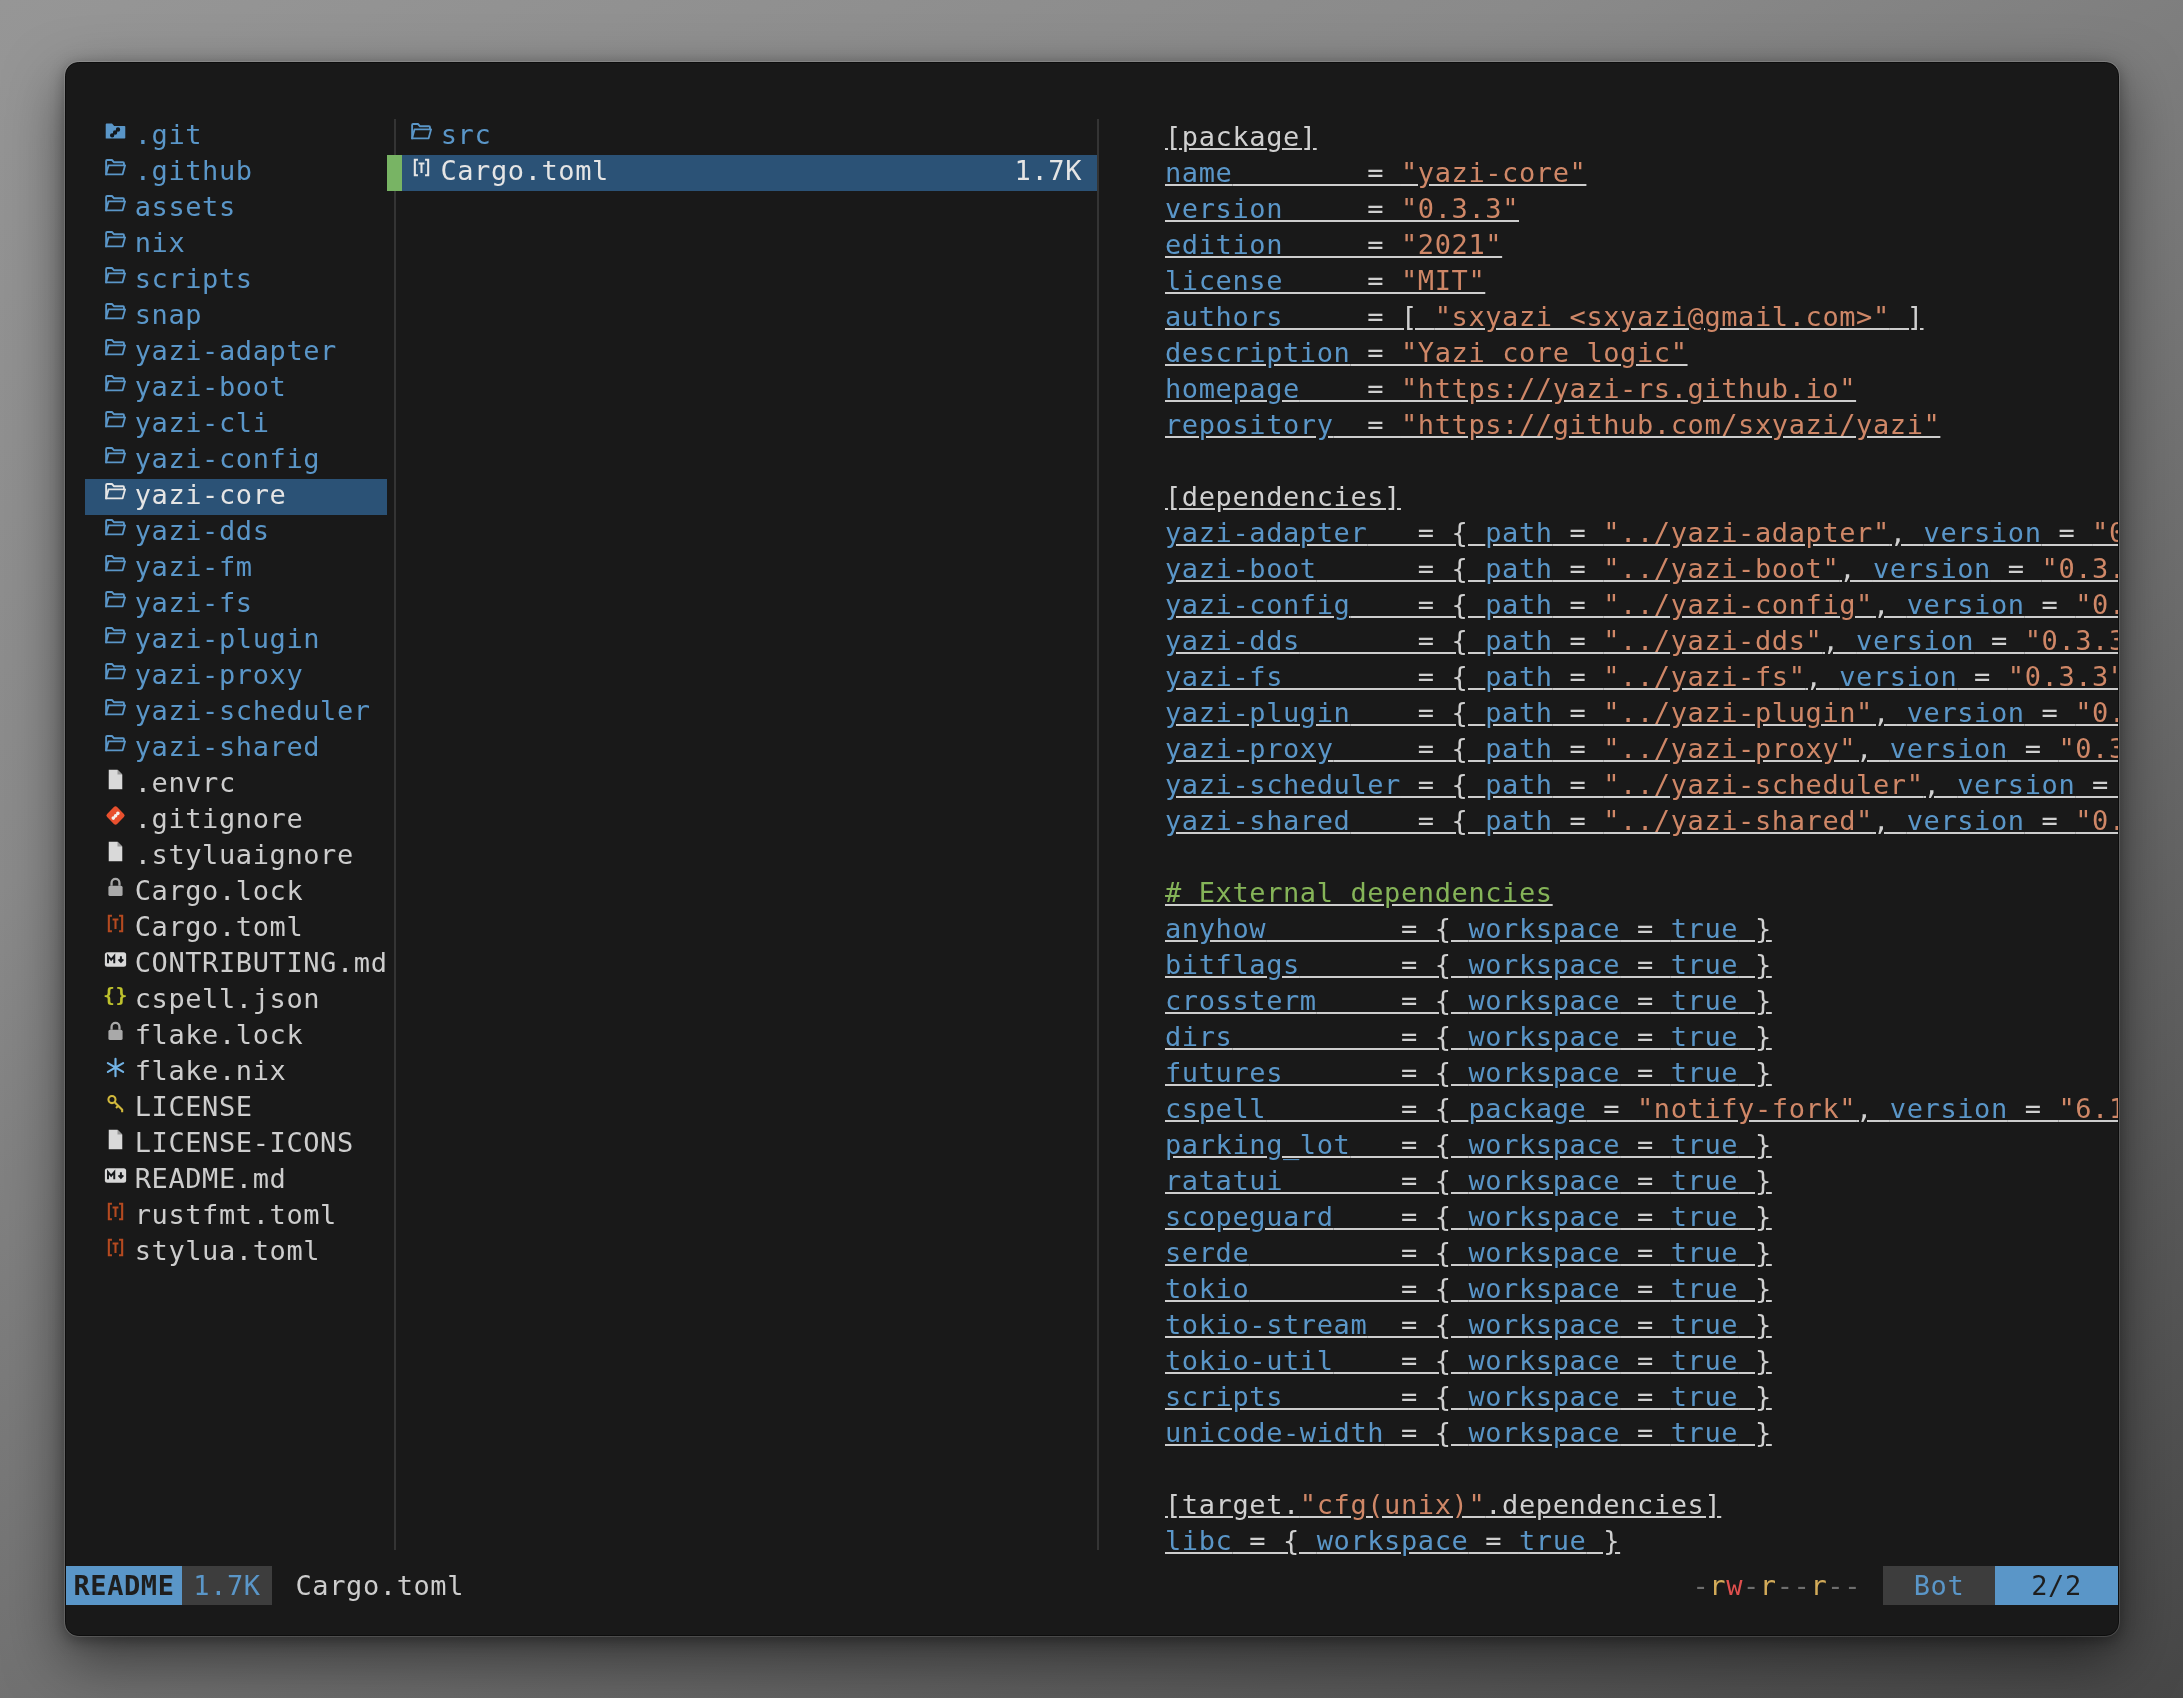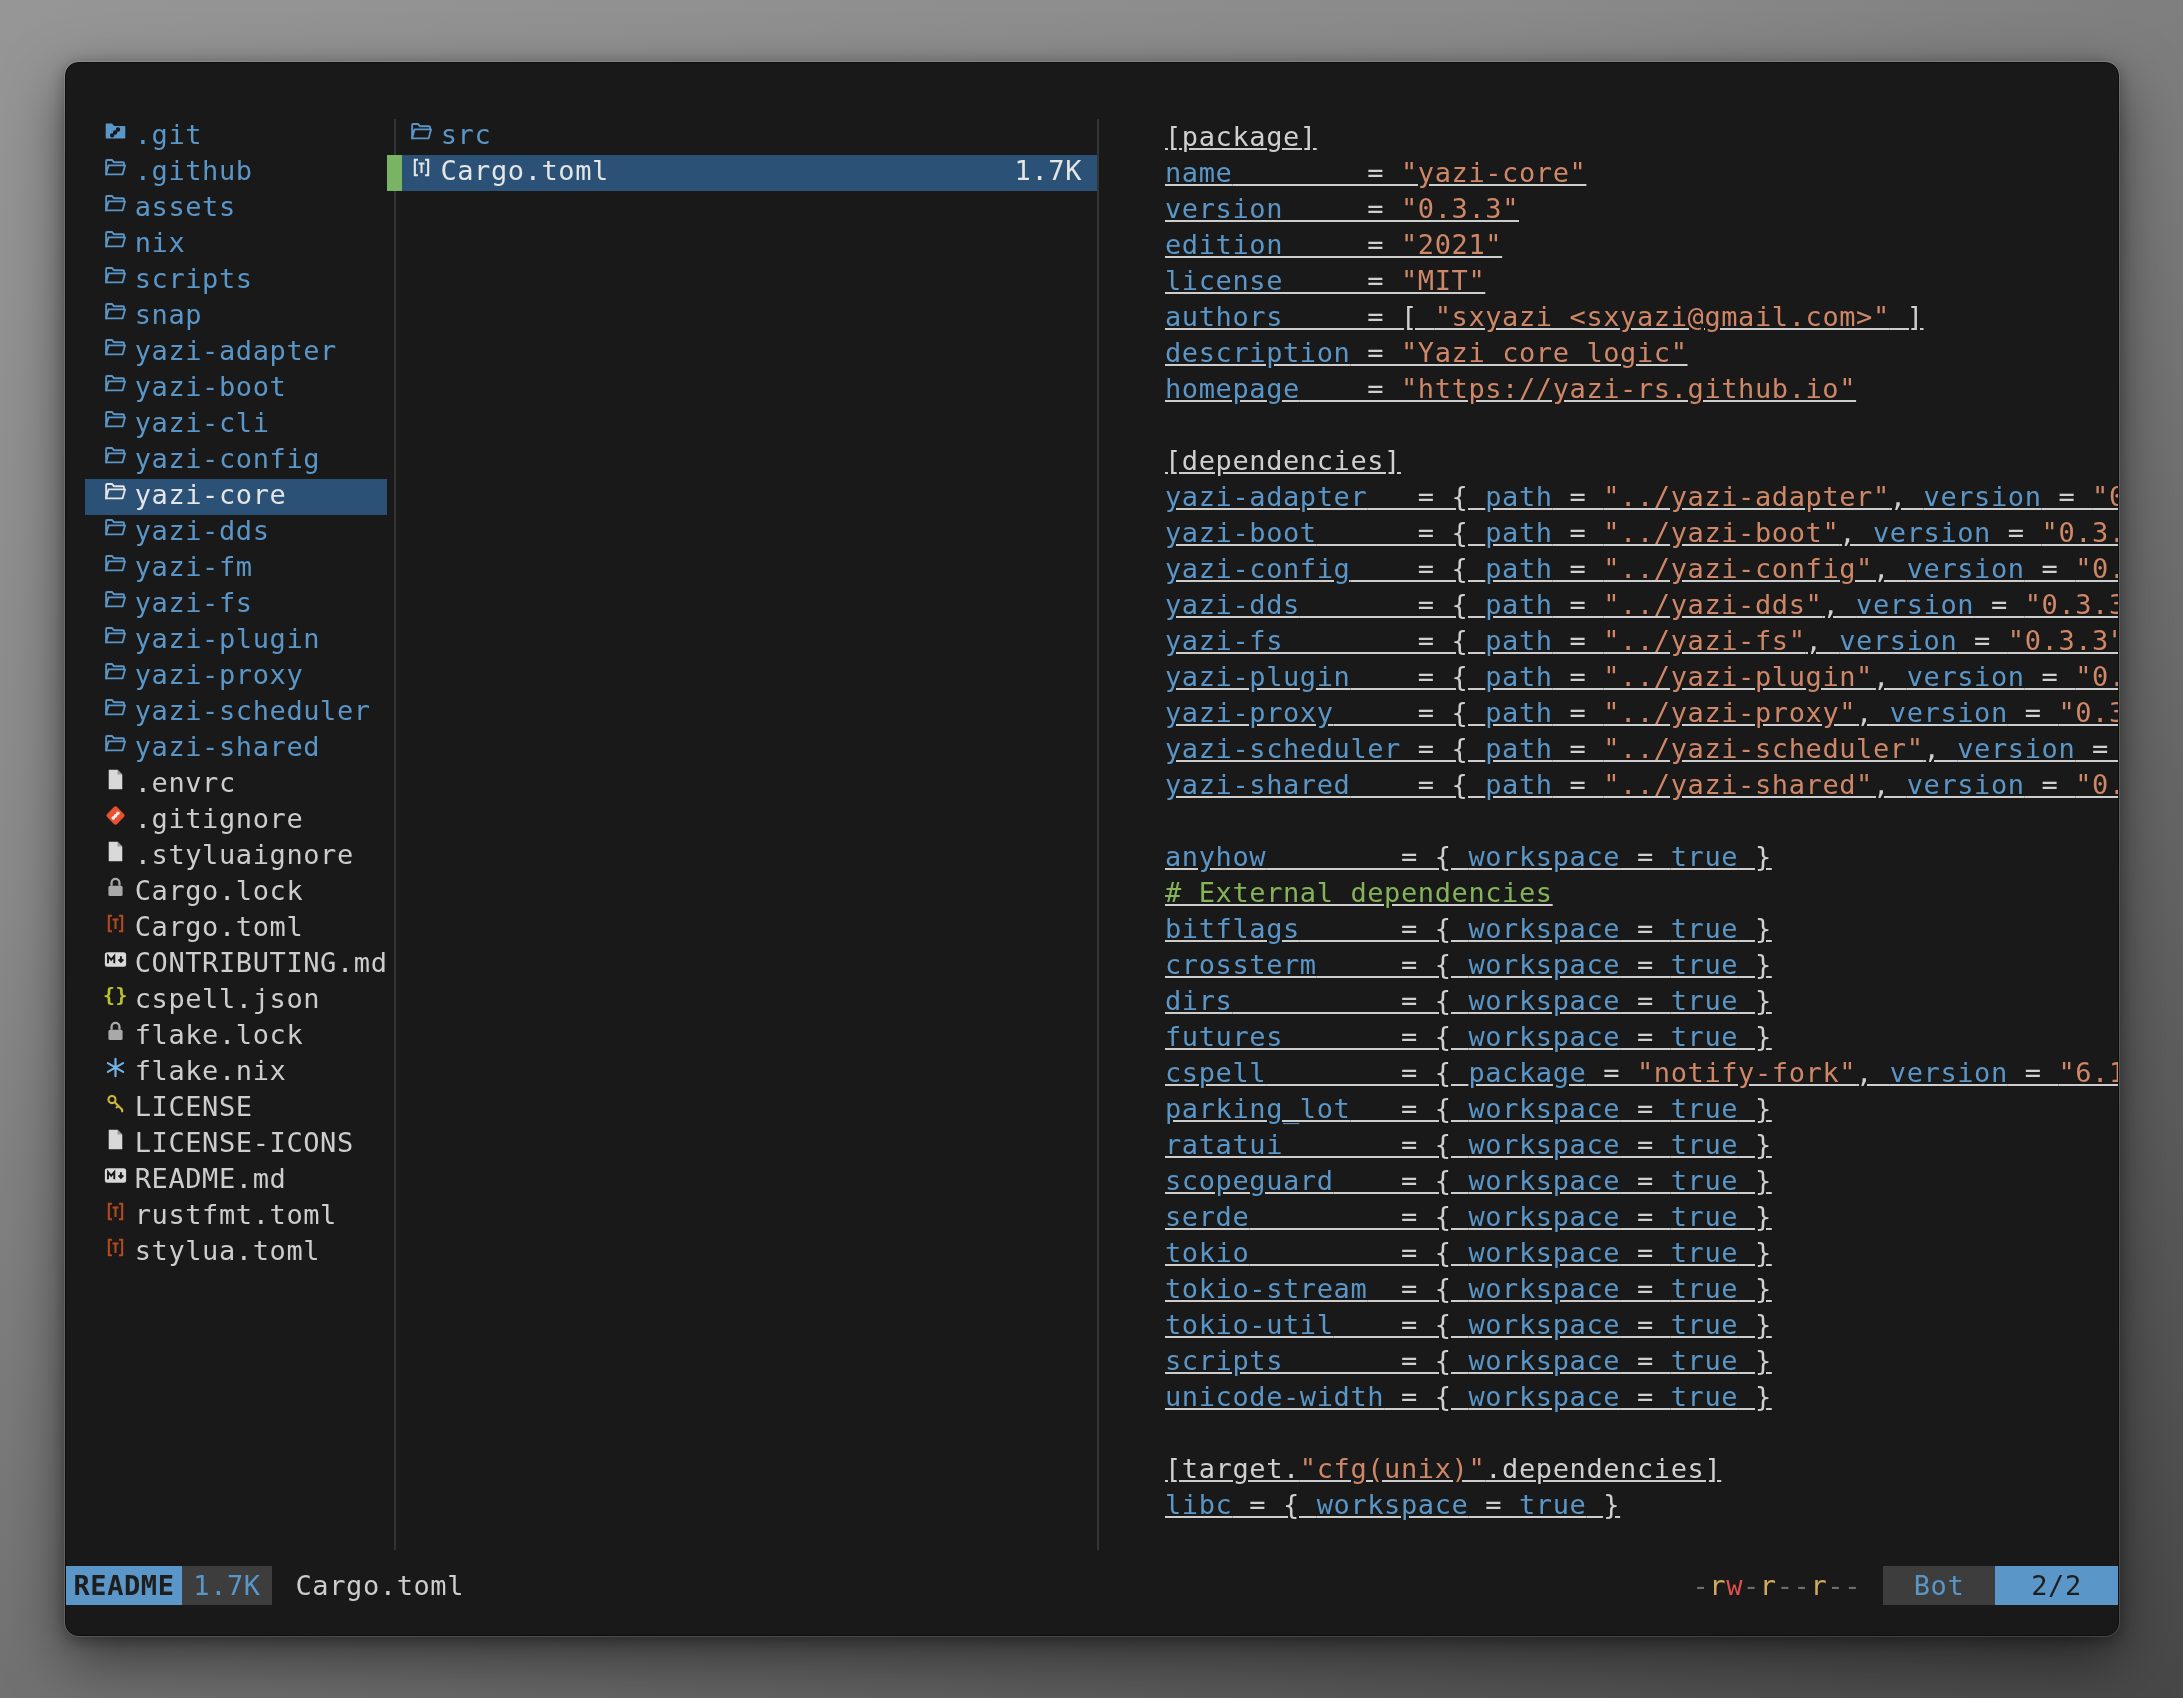--- a/index.html
+++ b/index.html
@@ -407,34 +407,35 @@
     </div>
   <div class="pane pane-preview" id="pane-preview">
       <div class="pline"><span class="tk-h">[package]</span></div>
       <div class="pline"><span class="tk-k">name</span><span class="tk-p">        = </span><span class="tk-s">"yazi-core"</span></div>
       <div class="pline"><span class="tk-k">version</span><span class="tk-p">     = </span><span class="tk-s">"0.3.3"</span></div>
       <div class="pline"><span class="tk-k">edition</span><span class="tk-p">     = </span><span class="tk-s">"2021"</span></div>
       <div class="pline"><span class="tk-k">license</span><span class="tk-p">     = </span><span class="tk-s">"MIT"</span></div>
       <div class="pline"><span class="tk-k">authors</span><span class="tk-p">     = [ </span><span class="tk-s">"sxyazi &lt;sxyazi@gmail.com&gt;"</span><span class="tk-p"> ]</span></div>
       <div class="pline"><span class="tk-k">description</span><span class="tk-p"> = </span><span class="tk-s">"Yazi core logic"</span></div>
       <div class="pline"><span class="tk-k">homepage</span><span class="tk-p">    = </span><span class="tk-s">"https://yazi-rs.github.io"</span></div>
+      <div class="pline"><span class="tk-k">repository</span><span class="tk-p">  = </span><span class="tk-s">"https://github.com/sxyazi/yazi"</span></div>
       <div class="pline"></div>
       <div class="pline"><span class="tk-h">[dependencies]</span></div>
       <div class="pline"><span class="tk-k">yazi-adapter</span><span class="tk-p">   = { </span><span class="tk-k">path</span><span class="tk-p"> = </span><span class="tk-s">"../yazi-adapter"</span><span class="tk-p">, </span><span class="tk-k">version</span><span class="tk-p"> = </span><span class="tk-s">"0.3.3"</span></div>
       <div class="pline"><span class="tk-k">yazi-boot</span><span class="tk-p">      = { </span><span class="tk-k">path</span><span class="tk-p"> = </span><span class="tk-s">"../yazi-boot"</span><span class="tk-p">, </span><span class="tk-k">version</span><span class="tk-p"> = </span><span class="tk-s">"0.3.3"</span><span class="tk-p"> }</span></div>
       <div class="pline"><span class="tk-k">yazi-config</span><span class="tk-p">    = { </span><span class="tk-k">path</span><span class="tk-p"> = </span><span class="tk-s">"../yazi-config"</span><span class="tk-p">, </span><span class="tk-k">version</span><span class="tk-p"> = </span><span class="tk-s">"0.3.3"</span></div>
       <div class="pline"><span class="tk-k">yazi-dds</span><span class="tk-p">       = { </span><span class="tk-k">path</span><span class="tk-p"> = </span><span class="tk-s">"../yazi-dds"</span><span class="tk-p">, </span><span class="tk-k">version</span><span class="tk-p"> = </span><span class="tk-s">"0.3.3"</span><span class="tk-p"> }</span></div>
       <div class="pline"><span class="tk-k">yazi-fs</span><span class="tk-p">        = { </span><span class="tk-k">path</span><span class="tk-p"> = </span><span class="tk-s">"../yazi-fs"</span><span class="tk-p">, </span><span class="tk-k">version</span><span class="tk-p"> = </span><span class="tk-s">"0.3.3"</span><span class="tk-p"> }</span></div>
       <div class="pline"><span class="tk-k">yazi-plugin</span><span class="tk-p">    = { </span><span class="tk-k">path</span><span class="tk-p"> = </span><span class="tk-s">"../yazi-plugin"</span><span class="tk-p">, </span><span class="tk-k">version</span><span class="tk-p"> = </span><span class="tk-s">"0.3.3"</span></div>
       <div class="pline"><span class="tk-k">yazi-proxy</span><span class="tk-p">     = { </span><span class="tk-k">path</span><span class="tk-p"> = </span><span class="tk-s">"../yazi-proxy"</span><span class="tk-p">, </span><span class="tk-k">version</span><span class="tk-p"> = </span><span class="tk-s">"0.3.3"</span></div>
       <div class="pline"><span class="tk-k">yazi-scheduler</span><span class="tk-p"> = { </span><span class="tk-k">path</span><span class="tk-p"> = </span><span class="tk-s">"../yazi-scheduler"</span><span class="tk-p">, </span><span class="tk-k">version</span><span class="tk-p"> = </span><span class="tk-s">"0.3.3"</span></div>
       <div class="pline"><span class="tk-k">yazi-shared</span><span class="tk-p">    = { </span><span class="tk-k">path</span><span class="tk-p"> = </span><span class="tk-s">"../yazi-shared"</span><span class="tk-p">, </span><span class="tk-k">version</span><span class="tk-p"> = </span><span class="tk-s">"0.3.3"</span></div>
       <div class="pline"></div>
+      <div class="pline"><span class="tk-c"># External dependencies</span></div>
       <div class="pline"><span class="tk-k">anyhow</span><span class="tk-p">        = { </span><span class="tk-k">workspace</span><span class="tk-p"> = </span><span class="tk-b">true</span><span class="tk-p"> }</span></div>
-      <div class="pline"><span class="tk-c"># External dependencies</span></div>
       <div class="pline"><span class="tk-k">bitflags</span><span class="tk-p">      = { </span><span class="tk-k">workspace</span><span class="tk-p"> = </span><span class="tk-b">true</span><span class="tk-p"> }</span></div>
       <div class="pline"><span class="tk-k">crossterm</span><span class="tk-p">     = { </span><span class="tk-k">workspace</span><span class="tk-p"> = </span><span class="tk-b">true</span><span class="tk-p"> }</span></div>
       <div class="pline"><span class="tk-k">dirs</span><span class="tk-p">          = { </span><span class="tk-k">workspace</span><span class="tk-p"> = </span><span class="tk-b">true</span><span class="tk-p"> }</span></div>
       <div class="pline"><span class="tk-k">futures</span><span class="tk-p">       = { </span><span class="tk-k">workspace</span><span class="tk-p"> = </span><span class="tk-b">true</span><span class="tk-p"> }</span></div>
       <div class="pline"><span class="tk-k">cspell</span><span class="tk-p">        = { </span><span class="tk-k">package</span><span class="tk-p"> = </span><span class="tk-s">"notify-fork"</span><span class="tk-p">, </span><span class="tk-k">version</span><span class="tk-p"> = </span><span class="tk-s">"6.1.1"</span></div>
       <div class="pline"><span class="tk-k">parking_lot</span><span class="tk-p">   = { </span><span class="tk-k">workspace</span><span class="tk-p"> = </span><span class="tk-b">true</span><span class="tk-p"> }</span></div>
       <div class="pline"><span class="tk-k">ratatui</span><span class="tk-p">       = { </span><span class="tk-k">workspace</span><span class="tk-p"> = </span><span class="tk-b">true</span><span class="tk-p"> }</span></div>
       <div class="pline"><span class="tk-k">scopeguard</span><span class="tk-p">    = { </span><span class="tk-k">workspace</span><span class="tk-p"> = </span><span class="tk-b">true</span><span class="tk-p"> }</span></div>
       <div class="pline"><span class="tk-k">serde</span><span class="tk-p">         = { </span><span class="tk-k">workspace</span><span class="tk-p"> = </span><span class="tk-b">true</span><span class="tk-p"> }</span></div>
       <div class="pline"><span class="tk-k">tokio</span><span class="tk-p">         = { </span><span class="tk-k">workspace</span><span class="tk-p"> = </span><span class="tk-b">true</span><span class="tk-p"> }</span></div>

